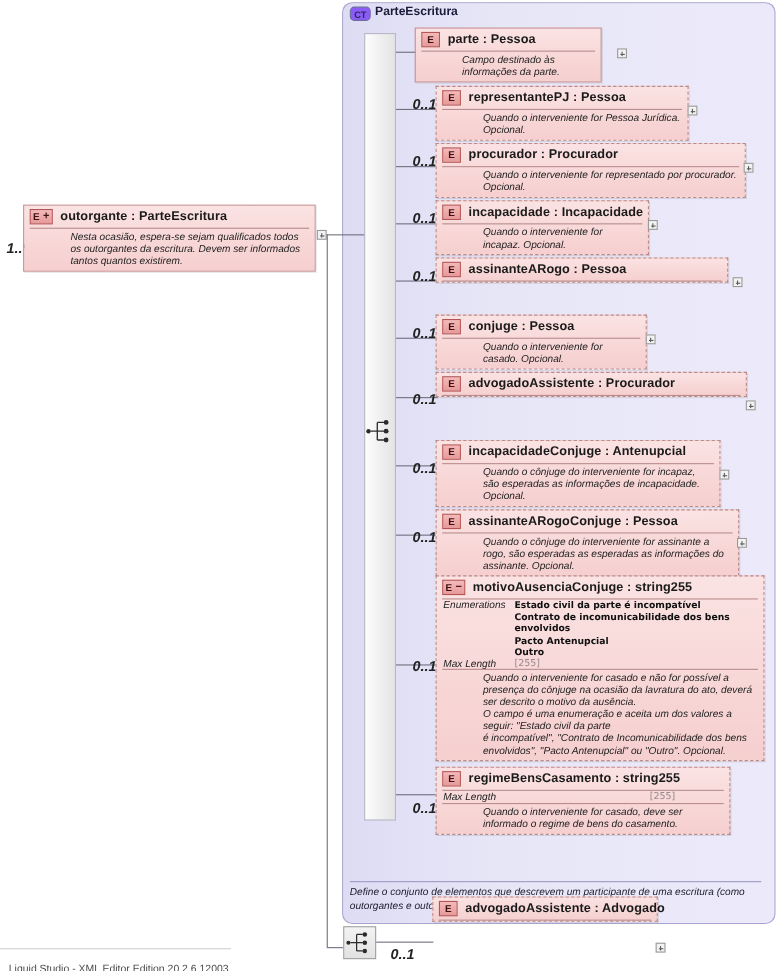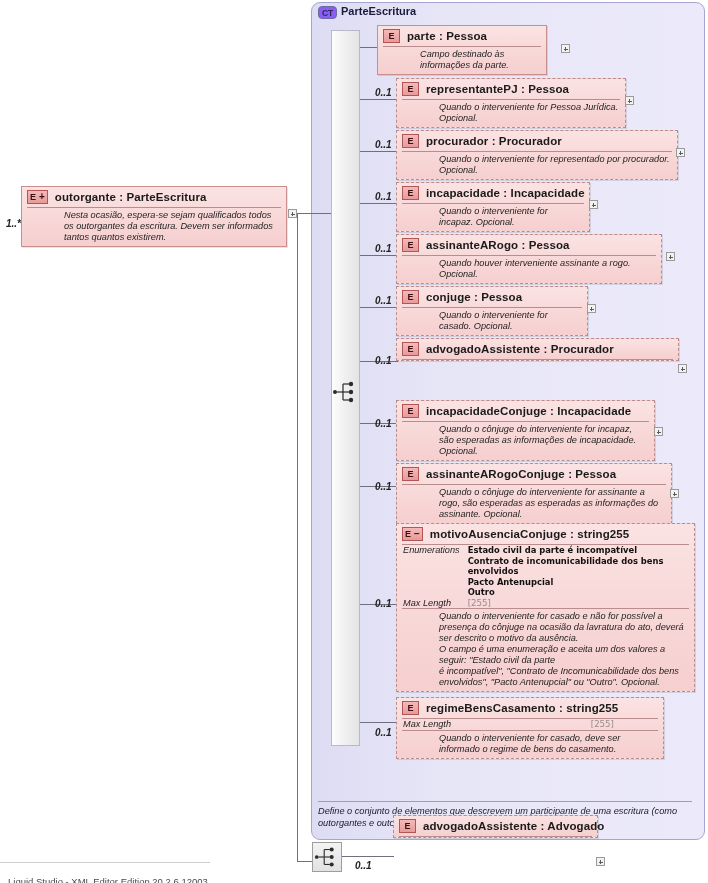--- a/index.html
+++ b/index.html
@@ -129,21 +129,21 @@
   .plus-box::before, .plus-box::after {
     content: "";
     position: absolute;
     background: #5a5a5a;
   }
   .plus-box::before { left: 1.5px; top: 3.5px; width: 4px; height: 1px; }
   .plus-box::after  { left: 3px; top: 2px; width: 1px; height: 4px; }
   
   .occ {
     position: absolute;
-    font-size: 10px;
+    font-size: 13px;
     font-style: italic;
     font-weight: bold;
     color: #222;
     white-space: nowrap;
   }
   
   #ct-panel {
     position: absolute;
     left: 311px; top: 2px;
     width: 394px; height: 838px;
@@ -343,21 +343,20 @@
 
   <div class="occ" style="left:375px; top:243px;">0..1</div>
   <div class="node optional" style="left:396px; top:234px; width:266px;">
     <div class="node-head">
       <span class="e-icon">
         <span>E</span>
       </span>
       <span class="node-title">assinanteARogo : Pessoa</span>
     </div>
     <div class="node-rule"></div>
-    <div class="node-desc">Quando houver interveniente assinante a rogo. Opcional.</div>
   </div>
   <div class="plus-box" style="left:666px; top:252px;"></div>
 
   <div class="occ" style="left:375px; top:295px;">0..1</div>
   <div class="node optional" style="left:396px; top:286px; width:192px;">
     <div class="node-head">
       <span class="e-icon">
         <span>E</span>
       </span>
       <span class="node-title">conjuge  : Pessoa</span>
@@ -378,21 +377,21 @@
     <div class="node-rule"></div>
   </div>
   <div class="plus-box" style="left:678px; top:364px;"></div>
 
   <div class="occ" style="left:375px; top:418px;">0..1</div>
   <div class="node optional" style="left:396px; top:400px; width:259px;">
     <div class="node-head">
       <span class="e-icon">
         <span>E</span>
       </span>
-      <span class="node-title">incapacidadeConjuge : Incapacidade</span>
+      <span class="node-title">incapacidadeConjuge : Antenupcial</span>
     </div>
     <div class="node-rule"></div>
     <div class="node-desc">Quando o cônjuge do interveniente for incapaz, são esperadas as informações de incapacidade. Opcional.</div>
   </div>
   <div class="plus-box" style="left:654px; top:427px;"></div>
 
   <div class="occ" style="left:375px; top:481px;">0..1</div>
   <div class="node optional" style="left:396px; top:463px; width:276px;">
     <div class="node-head">
       <span class="e-icon">

